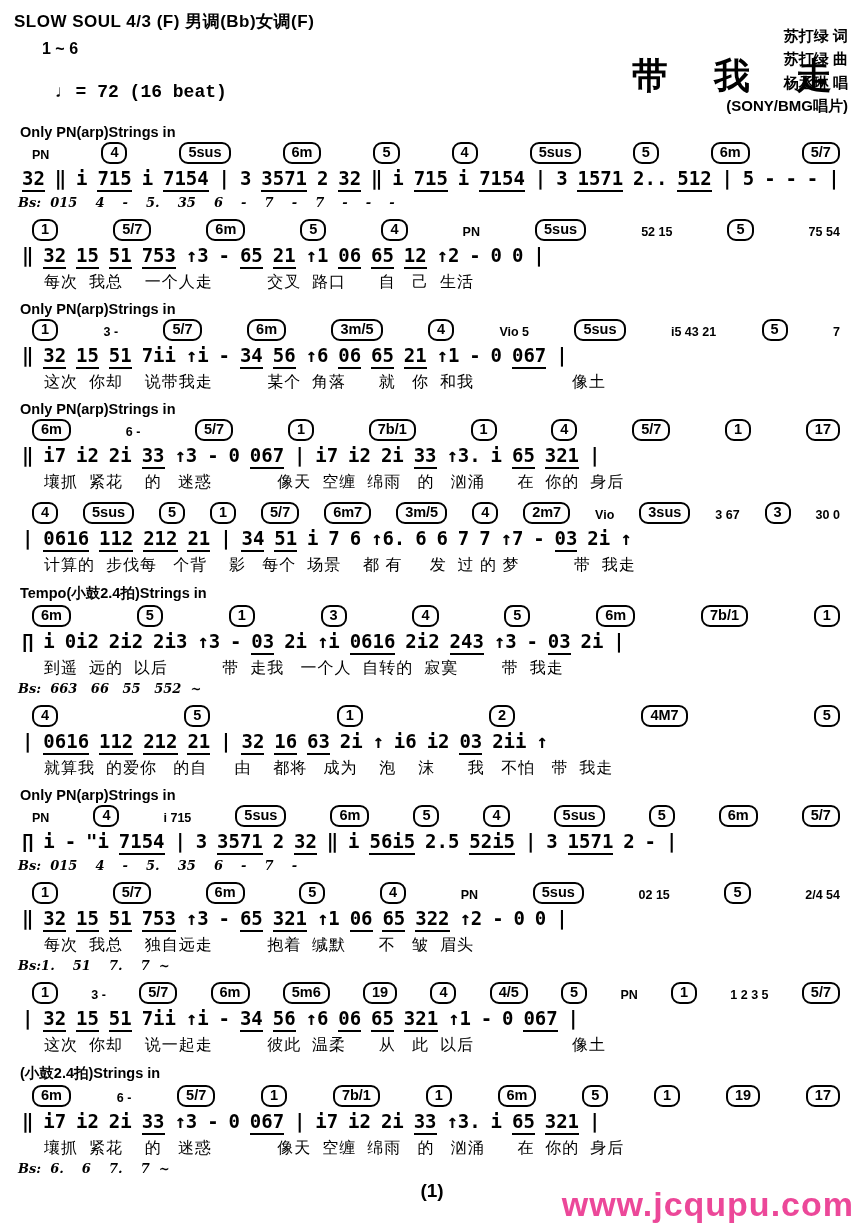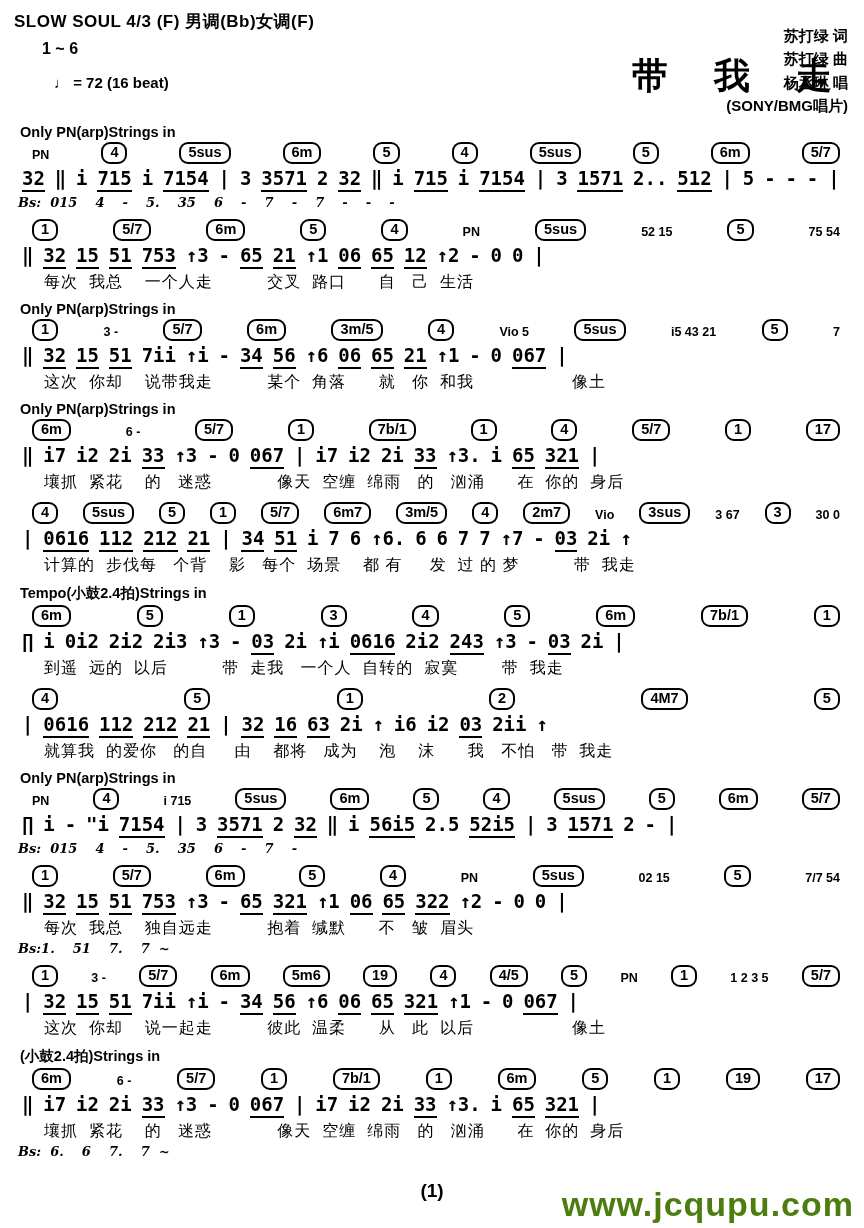--- a/index.html
+++ b/index.html
@@ -11,21 +11,21 @@
     color:#000;
     font-family:"Liberation Sans", sans-serif;
     overflow:hidden;
     box-sizing:border-box;
     padding:10px 14px 0 14px;
   }
   
   .hdr{position:relative;height:112px;}
   .style-line{font-weight:bold;font-size:17px;letter-spacing:.5px;}
   .range-line{font-weight:bold;font-size:16px;margin:7px 0 0 28px;}
-  .tempo-line{font-weight:bold;font-size:15px;margin:16px 0 0 40px;}
+  .tempo-line{font-weight:bold;font-size:18px;margin:24px 0 0 40px;font-family:Liberation Mono, monospace;}
   .song-title{
     position:absolute;left:0;right:0;top:42px;
     text-align:right;font-size:36px;font-weight:bold;letter-spacing:18px;
   }
   .credits{position:absolute;right:2px;top:14px;text-align:right;
     font-size:15px;font-weight:bold;line-height:1.55;}
   
   .system{margin-bottom:6px;}
   .sys-label{font-weight:bold;font-size:14.5px;margin:2px 0 1px 6px;}
   .chord-row{
@@ -52,21 +52,21 @@
   }
   .bass-row{
     font-family:"DejaVu Serif", serif;font-style:italic;font-weight:bold;
     font-size:13px;padding:0 4px 2px 4px;white-space:pre;
   }
   
   .footer{position:absolute;left:0;right:0;bottom:4px;height:58px;}
   .page-num{position:absolute;left:0;right:0;bottom:22px;text-align:center;
     font-size:19px;font-weight:bold;}
   .watermark{position:absolute;right:10px;bottom:0;
-    font-size:34px;font-weight:bold;color:#4d7c0f;letter-spacing:1px;}
+    font-size:34px;font-weight:bold;color:#ec4899;letter-spacing:1px;}
 </style>
 </head>
 <body>
 
 <div class="page">
 
   <div class="hdr">
     <div class="style-line">SLOW SOUL 4/3 (F) 男调(Bb)女调(F)</div>
     <div class="range-line">1 ~ 6</div>
     <div class="tempo-line">♩ = 72 (16 beat)</div>
@@ -176,20 +176,21 @@
           <span class="chord-box">1</span>
           <span class="chord-box">3</span>
           <span class="chord-box">4</span>
           <span class="chord-box">5</span>
           <span class="chord-box">6m</span>
           <span class="chord-box">7b/1</span>
           <span class="chord-box">1</span>
         </div>
         <div class="note-row"><span>∏</span><span>i</span><span>0i2</span><span>2i2</span><span>2i3</span><span>↑3</span><span>-</span><span class="beam">03</span><span>2i</span><span>↑i</span><span class="beam">0616</span><span>2i2</span><span class="beam">243</span><span>↑3</span><span>-</span><span class="beam">03</span><span>2i</span><span>|</span></div>
         <div class="lyric-row">到遥  远的  以后          带  走我   一个人  自转的  寂寞        带  我走</div>
+        <div class="bass-row">Bs:  663   66   55   552  ~</div>
       </div>
       <div class="system">
         <div class="chord-row">
           <span class="chord-box">4</span>
           <span class="chord-box">5</span>
           <span class="chord-box">1</span>
           <span class="chord-box">2</span>
           <span class="chord-box">4M7</span>
           <span class="chord-box">5</span>
         </div>
@@ -218,21 +219,21 @@
         <div class="chord-row">
           <span class="chord-box">1</span>
           <span class="chord-box">5/7</span>
           <span class="chord-box">6m</span>
           <span class="chord-box">5</span>
           <span class="chord-box">4</span>
           <span class="chord-plain">PN</span>
           <span class="chord-box">5sus</span>
           <span class="chord-plain">02 15</span>
           <span class="chord-box">5</span>
-          <span class="chord-plain">7/7 54</span>
+          <span class="chord-plain">2/4 54</span>
         </div>
         <div class="note-row"><span>‖</span><span class="beam">32</span><span class="beam">15</span><span class="beam">51</span><span class="beam">753</span><span>↑3</span><span>-</span><span class="beam">65</span><span class="beam">321</span><span>↑1</span><span class="beam">06</span><span class="beam">65</span><span class="beam">322</span><span>↑2</span><span>-</span><span>0</span><span>0</span><span>|</span></div>
         <div class="lyric-row">每次  我总    独自远走          抱着  缄默      不   皱  眉头</div>
         <div class="bass-row">Bs:1.    51    7.    7  ~</div>
       </div>
       <div class="system">
         <div class="chord-row">
           <span class="chord-box">1</span>
           <span class="chord-plain">3  -</span>
           <span class="chord-box">5/7</span>

